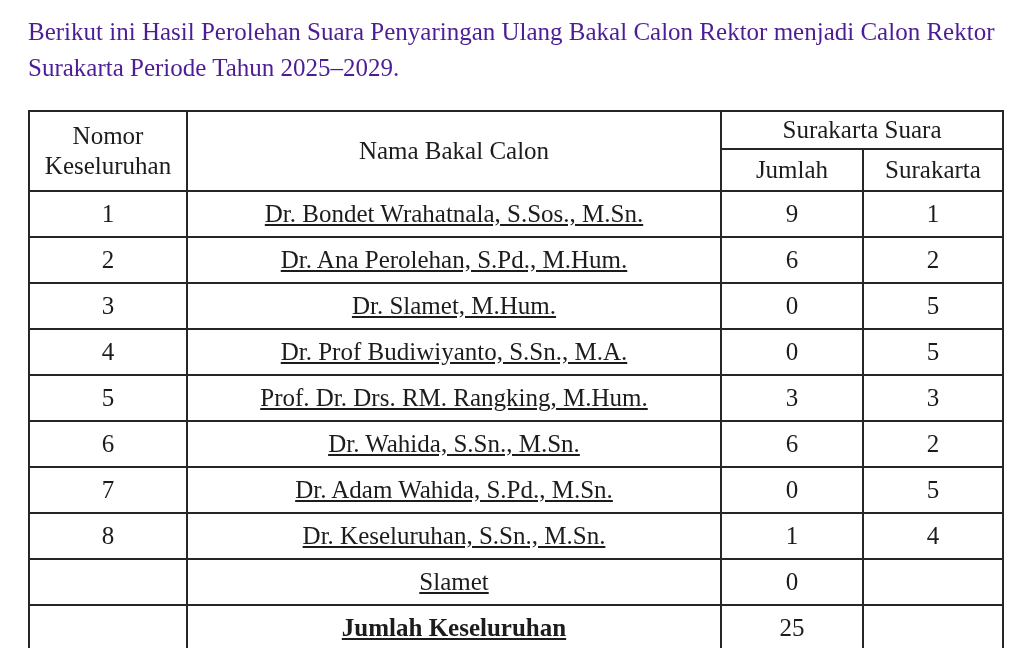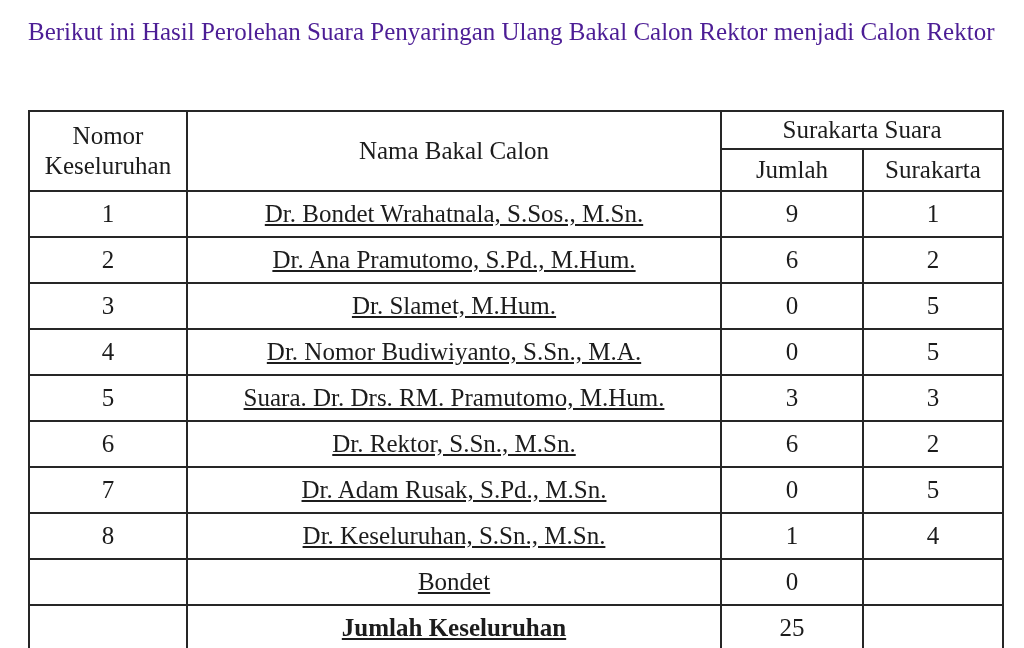--- a/index.html
+++ b/index.html
@@ -68,20 +68,21 @@
     font-weight: bold;
   }
 </style>
 </head>
 <body>
 
 <div class="page">
 
   <div class="intro">
     <div class="line">Berikut ini Hasil Perolehan Suara Penyaringan Ulang Bakal Calon Rektor menjadi Calon Rektor</div>
+    <div class="line">Surakarta Periode Tahun 2025–2029.</div>
   </div>
 
   <table class="results">
     <colgroup>
       <col class="c-no">
       <col class="c-name">
       <col class="c-jumlah">
       <col class="c-rangking">
     </colgroup>
     <thead>
@@ -100,63 +101,63 @@
     </thead>
     <tbody>
         <tr>
           <td>1</td>
           <td class="name-cell">Dr. Bondet Wrahatnala, S.Sos., M.Sn.</td>
           <td>9</td>
           <td>1</td>
         </tr>
         <tr>
           <td>2</td>
-          <td class="name-cell">Dr. Ana Pramutomo, S.Pd., M.Hum.</td>
+          <td class="name-cell">Dr. Ana Perolehan, S.Pd., M.Hum.</td>
           <td>6</td>
           <td>2</td>
         </tr>
         <tr>
           <td>3</td>
           <td class="name-cell">Dr. Slamet, M.Hum.</td>
           <td>0</td>
           <td>5</td>
         </tr>
         <tr>
           <td>4</td>
-          <td class="name-cell">Dr. Nomor Budiwiyanto, S.Sn., M.A.</td>
+          <td class="name-cell">Dr. Prof Budiwiyanto, S.Sn., M.A.</td>
           <td>0</td>
           <td>5</td>
         </tr>
         <tr>
           <td>5</td>
-          <td class="name-cell">Suara. Dr. Drs. RM. Pramutomo, M.Hum.</td>
+          <td class="name-cell">Prof. Dr. Drs. RM. Rangking, M.Hum.</td>
           <td>3</td>
           <td>3</td>
         </tr>
         <tr>
           <td>6</td>
-          <td class="name-cell">Dr. Rektor, S.Sn., M.Sn.</td>
+          <td class="name-cell">Dr. Wahida, S.Sn., M.Sn.</td>
           <td>6</td>
           <td>2</td>
         </tr>
         <tr>
           <td>7</td>
-          <td class="name-cell">Dr. Adam Rusak, S.Pd., M.Sn.</td>
+          <td class="name-cell">Dr. Adam Wahida, S.Pd., M.Sn.</td>
           <td>0</td>
           <td>5</td>
         </tr>
         <tr>
           <td>8</td>
           <td class="name-cell">Dr. Keseluruhan, S.Sn., M.Sn.</td>
           <td>1</td>
           <td>4</td>
         </tr>
         <tr>
           <td></td>
-          <td class="name-cell">Bondet</td>
+          <td class="name-cell">Slamet</td>
           <td>0</td>
           <td></td>
         </tr>
         <tr class="bold-row">
           <td></td>
           <td class="name-cell">Jumlah Keseluruhan</td>
           <td>25</td>
           <td></td>
         </tr>
       </tbody>

